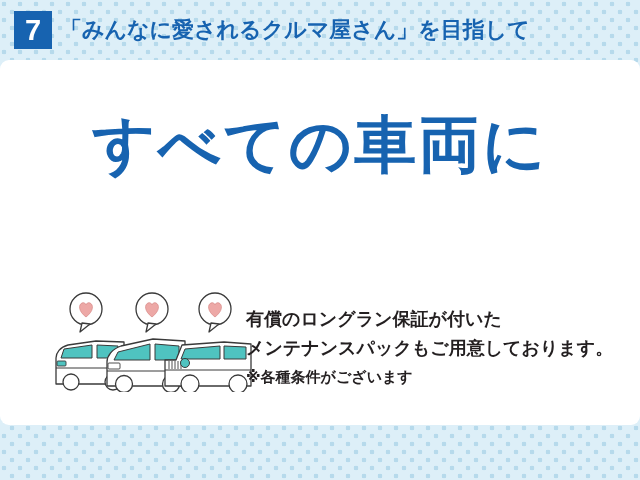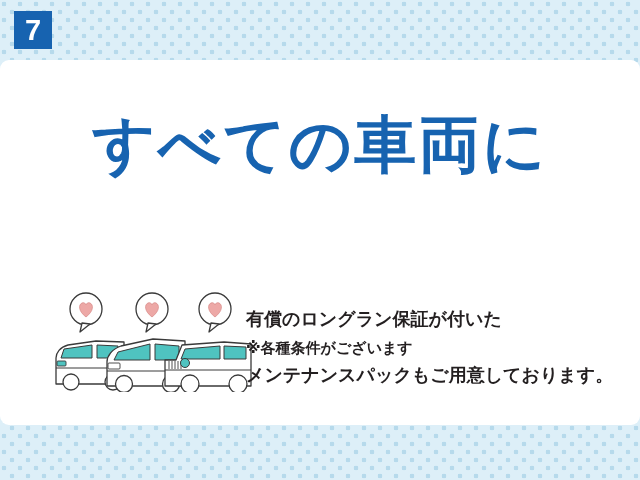--- a/index.html
+++ b/index.html
@@ -130,20 +130,21 @@
     white-space: nowrap;
   }
 </style>
 </head>
 <body>
 
 <div id="stage">
 
   <div id="header">
     <div id="badge-7">7</div>
+    <div id="header-title">「みんなに愛されるクルマ屋さん」を目指して</div>
   </div>
 
   <div id="panel">
 
     <div id="headline">
       <span class="headline-line">すべての車両に</span>
     </div>
 
     <div id="artwork">
       <svg width="205" height="100" viewBox="0 0 205 100" xmlns="http://www.w3.org/2000/svg">
@@ -201,19 +202,19 @@
           </g>
           <circle cx="133" cy="71" r="4.5" fill="#4fc3c0" stroke-width="1"></circle>
           <circle cx="138" cy="92" r="9" fill="#ffffff"></circle>
           <circle cx="186" cy="92" r="9" fill="#ffffff"></circle>
         </g>
       </svg>
     </div>
 
     <div id="bodycopy">
       <span class="body-line">有償のロングラン保証が付いた</span>
+      <span class="body-line">メンテナンスパックもご用意しております。</span>
       <span class="body-line note">※各種条件がございます</span>
-      <span class="body-line">メンテナンスパックもご用意しております。</span>
     </div>
   </div>
 
 
 </div>
 
 </body></html>

